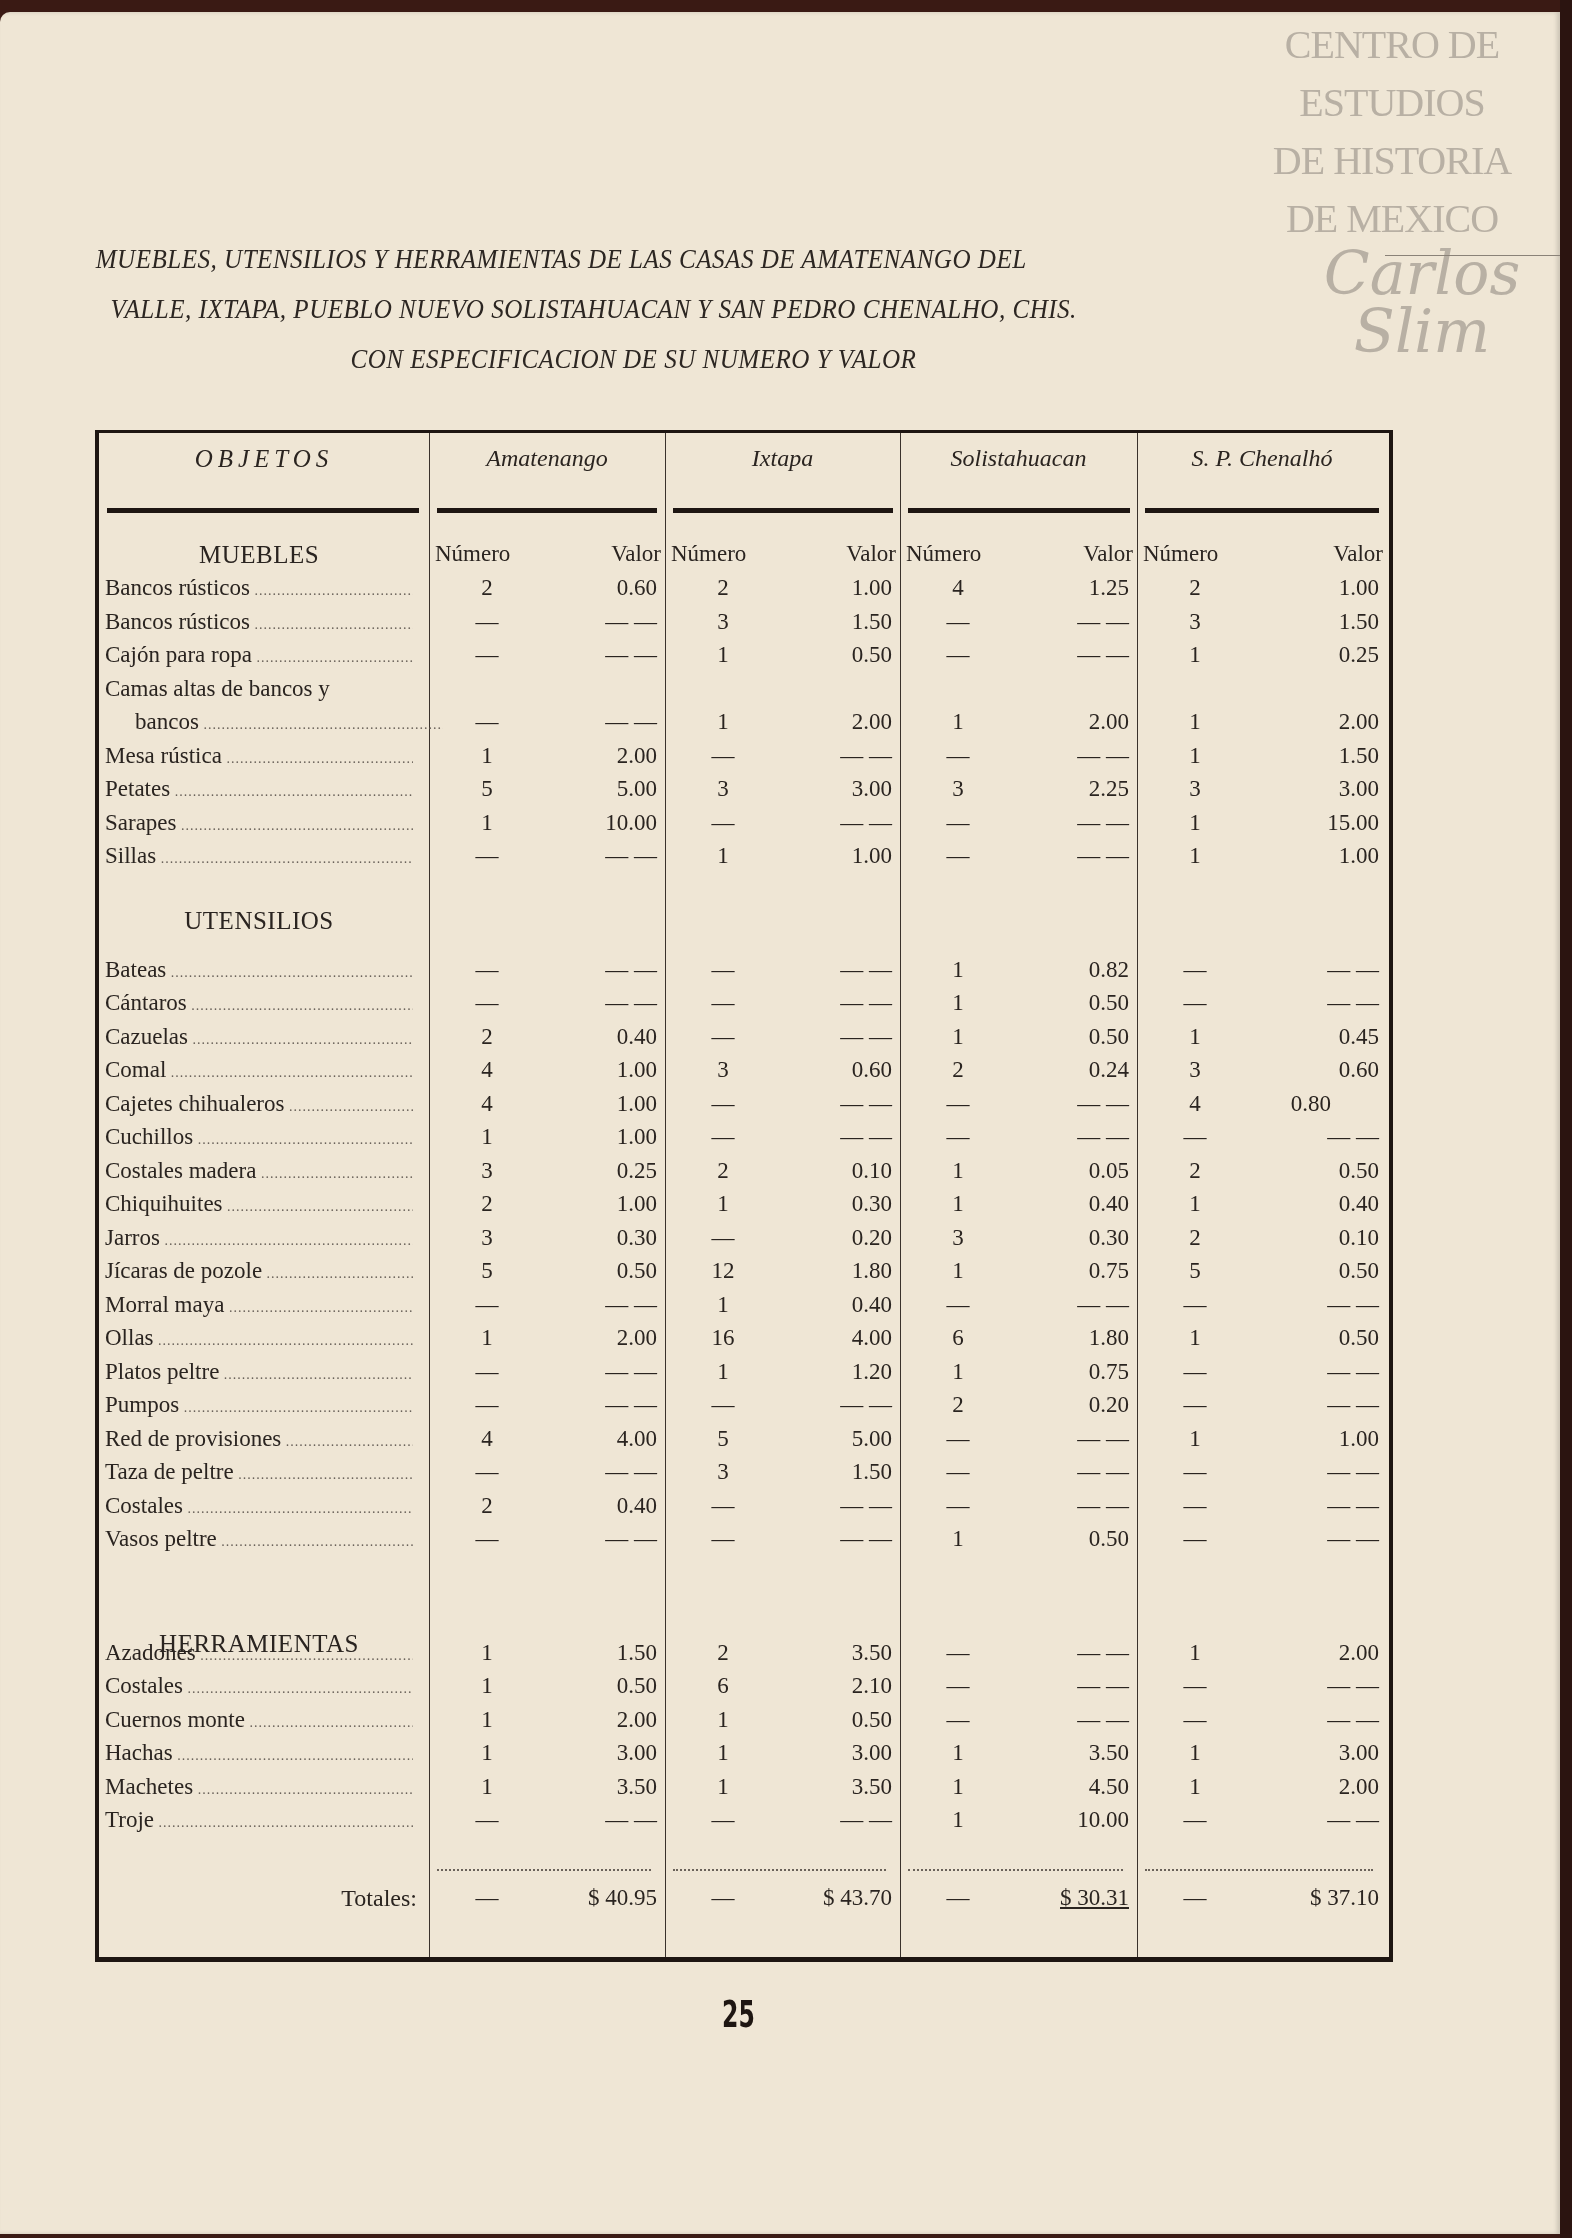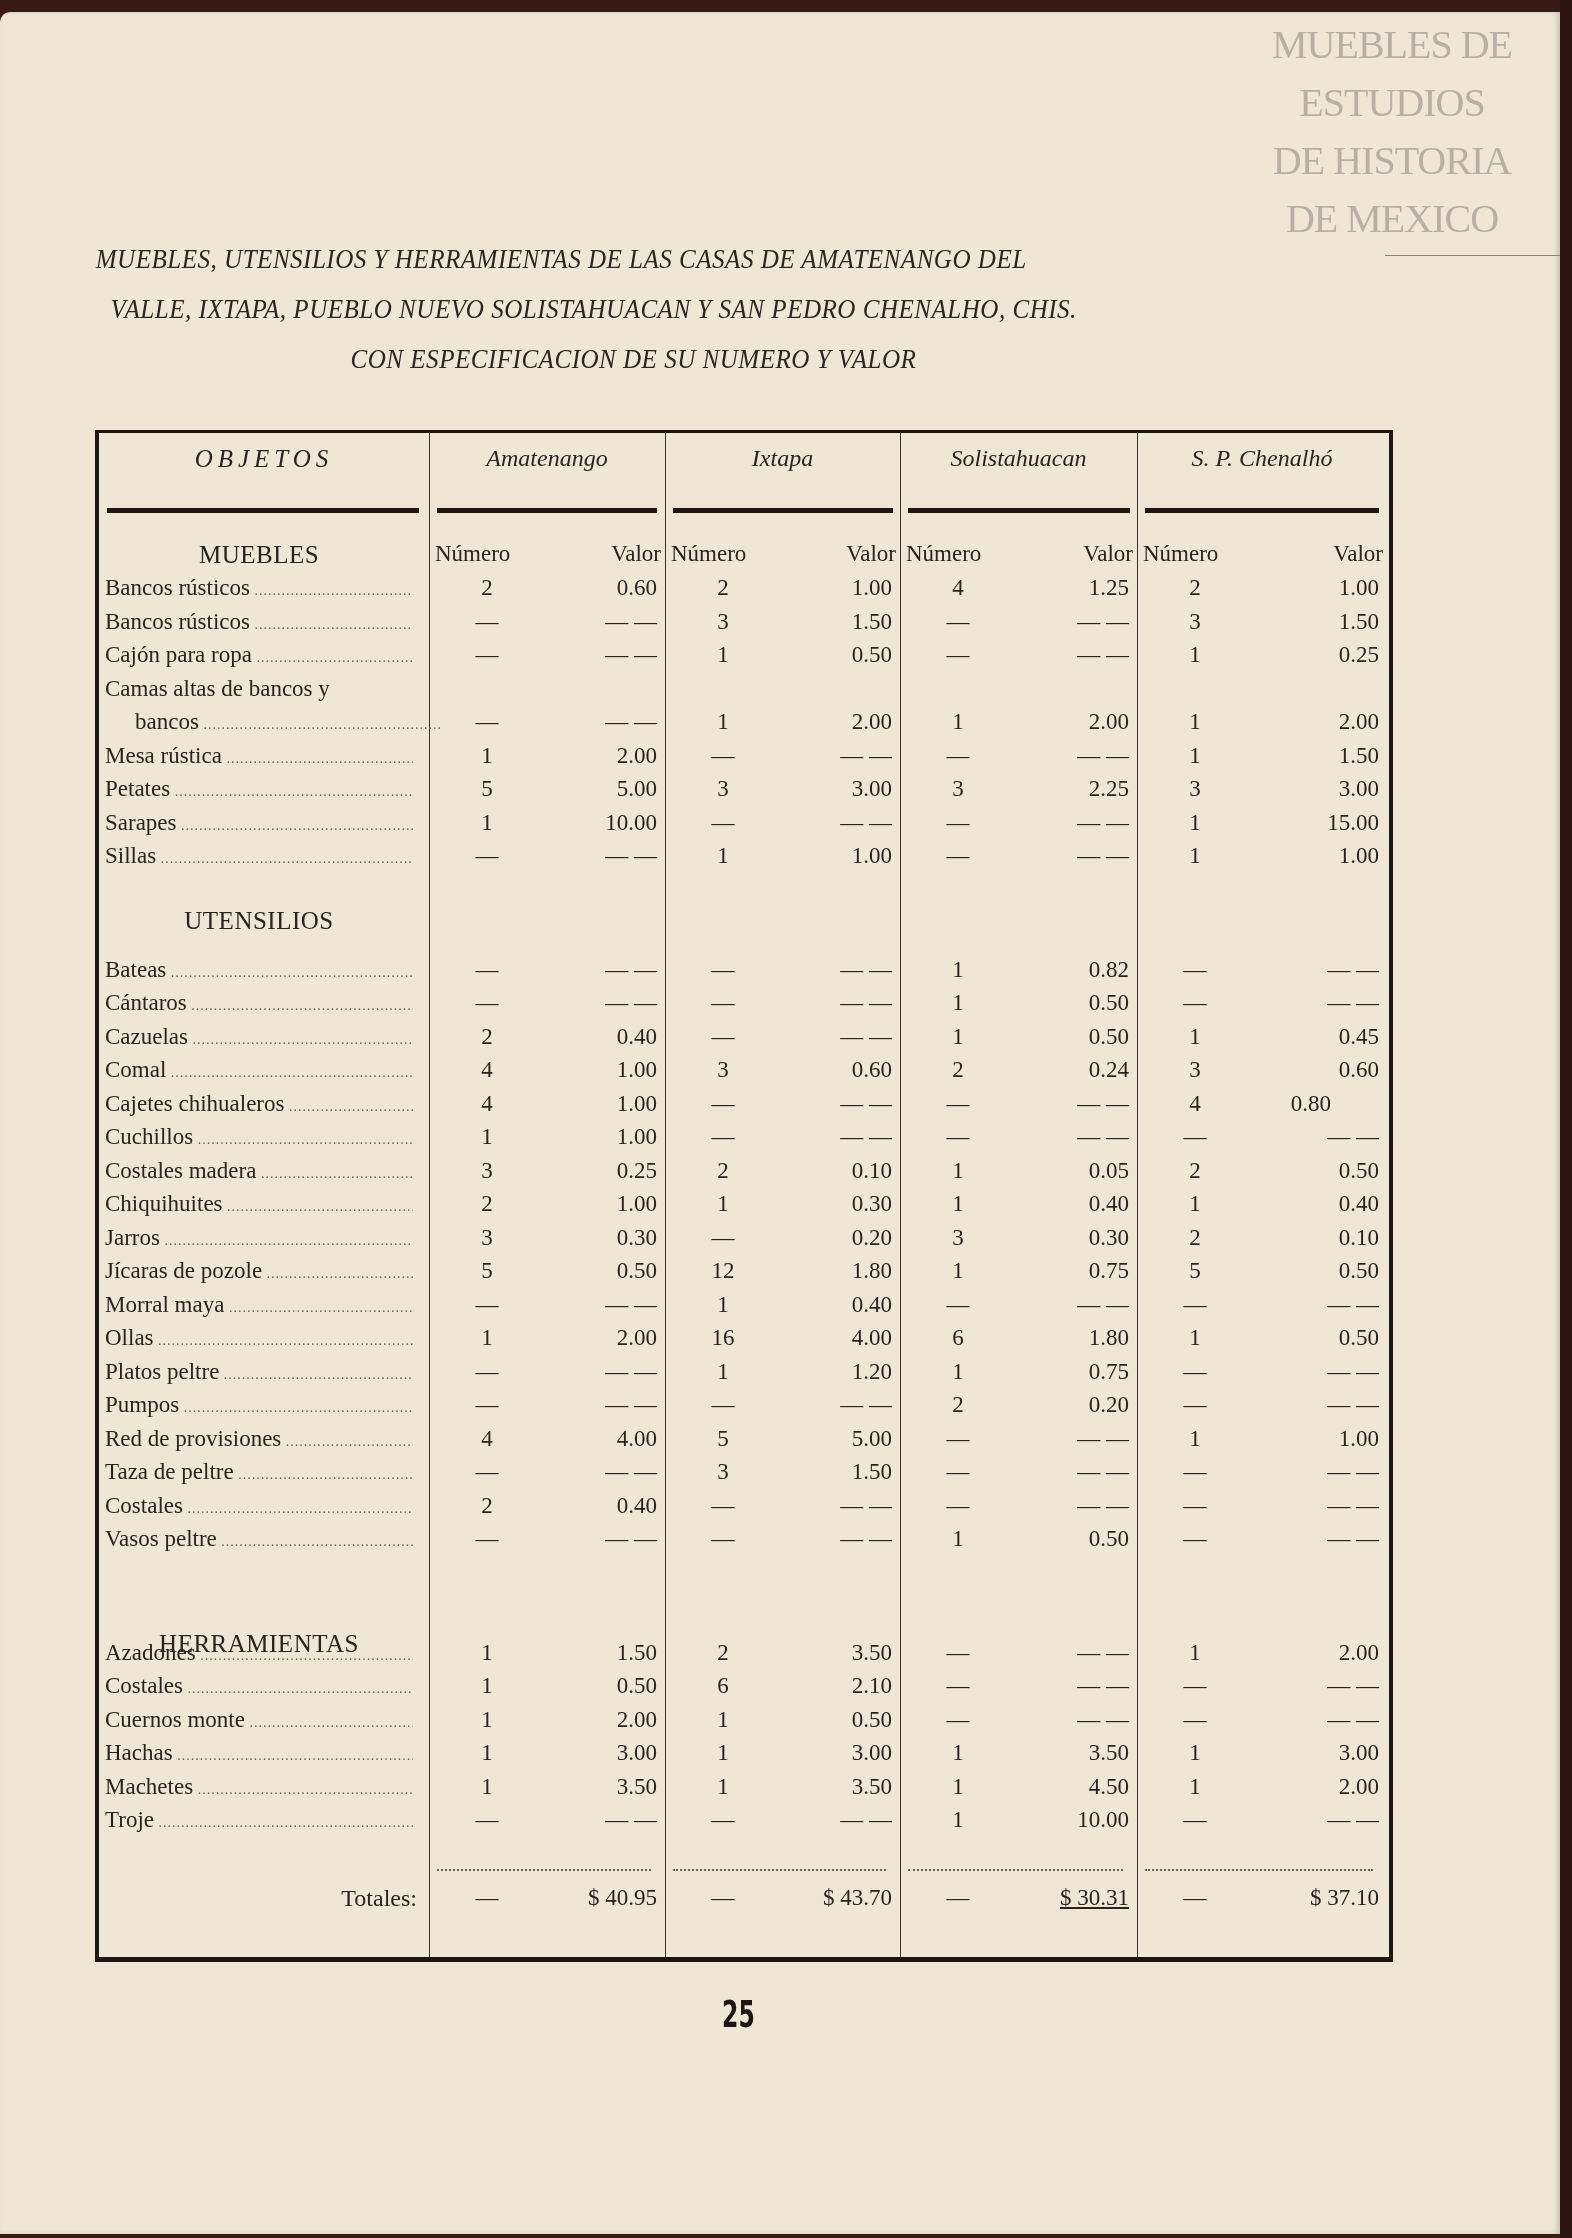--- a/index.html
+++ b/index.html
@@ -73,24 +73,25 @@
   .page-number {
     position: absolute; left: 722px; top: 1980px; font-family: "DejaVu Sans", sans-serif;
     font-weight: bold; font-size: 38px; transform: scaleX(0.62); transform-origin: left; color: #1e1612;
   }
 </style>
 </head>
 <body>
 
 <div class="page">
   <div class="watermark">
-    <span class="wm-line">MUEBLES DE</span>
+    <span class="wm-line">CENTRO DE</span>
     <span class="wm-line">ESTUDIOS</span>
     <span class="wm-line">DE HISTORIA</span>
     <span class="wm-line">DE MEXICO</span>
+    <span class="wm-sig">Carlos Slim</span>
   </div>
   <div class="wm-rule"></div>
 
   <div class="title">
     <span class="t1">MUEBLES,  UTENSILIOS Y HERRAMIENTAS  DE LAS  CASAS  DE   AMATENANGO  DEL</span>
     <span class="t2">VALLE, IXTAPA, PUEBLO NUEVO SOLISTAHUACAN Y SAN PEDRO CHENALHO, CHIS.</span>
     <span class="t3">CON ESPECIFICACION DE SU NUMERO Y  VALOR</span>
   </div>
 
   <div class="table-frame" id="table">

